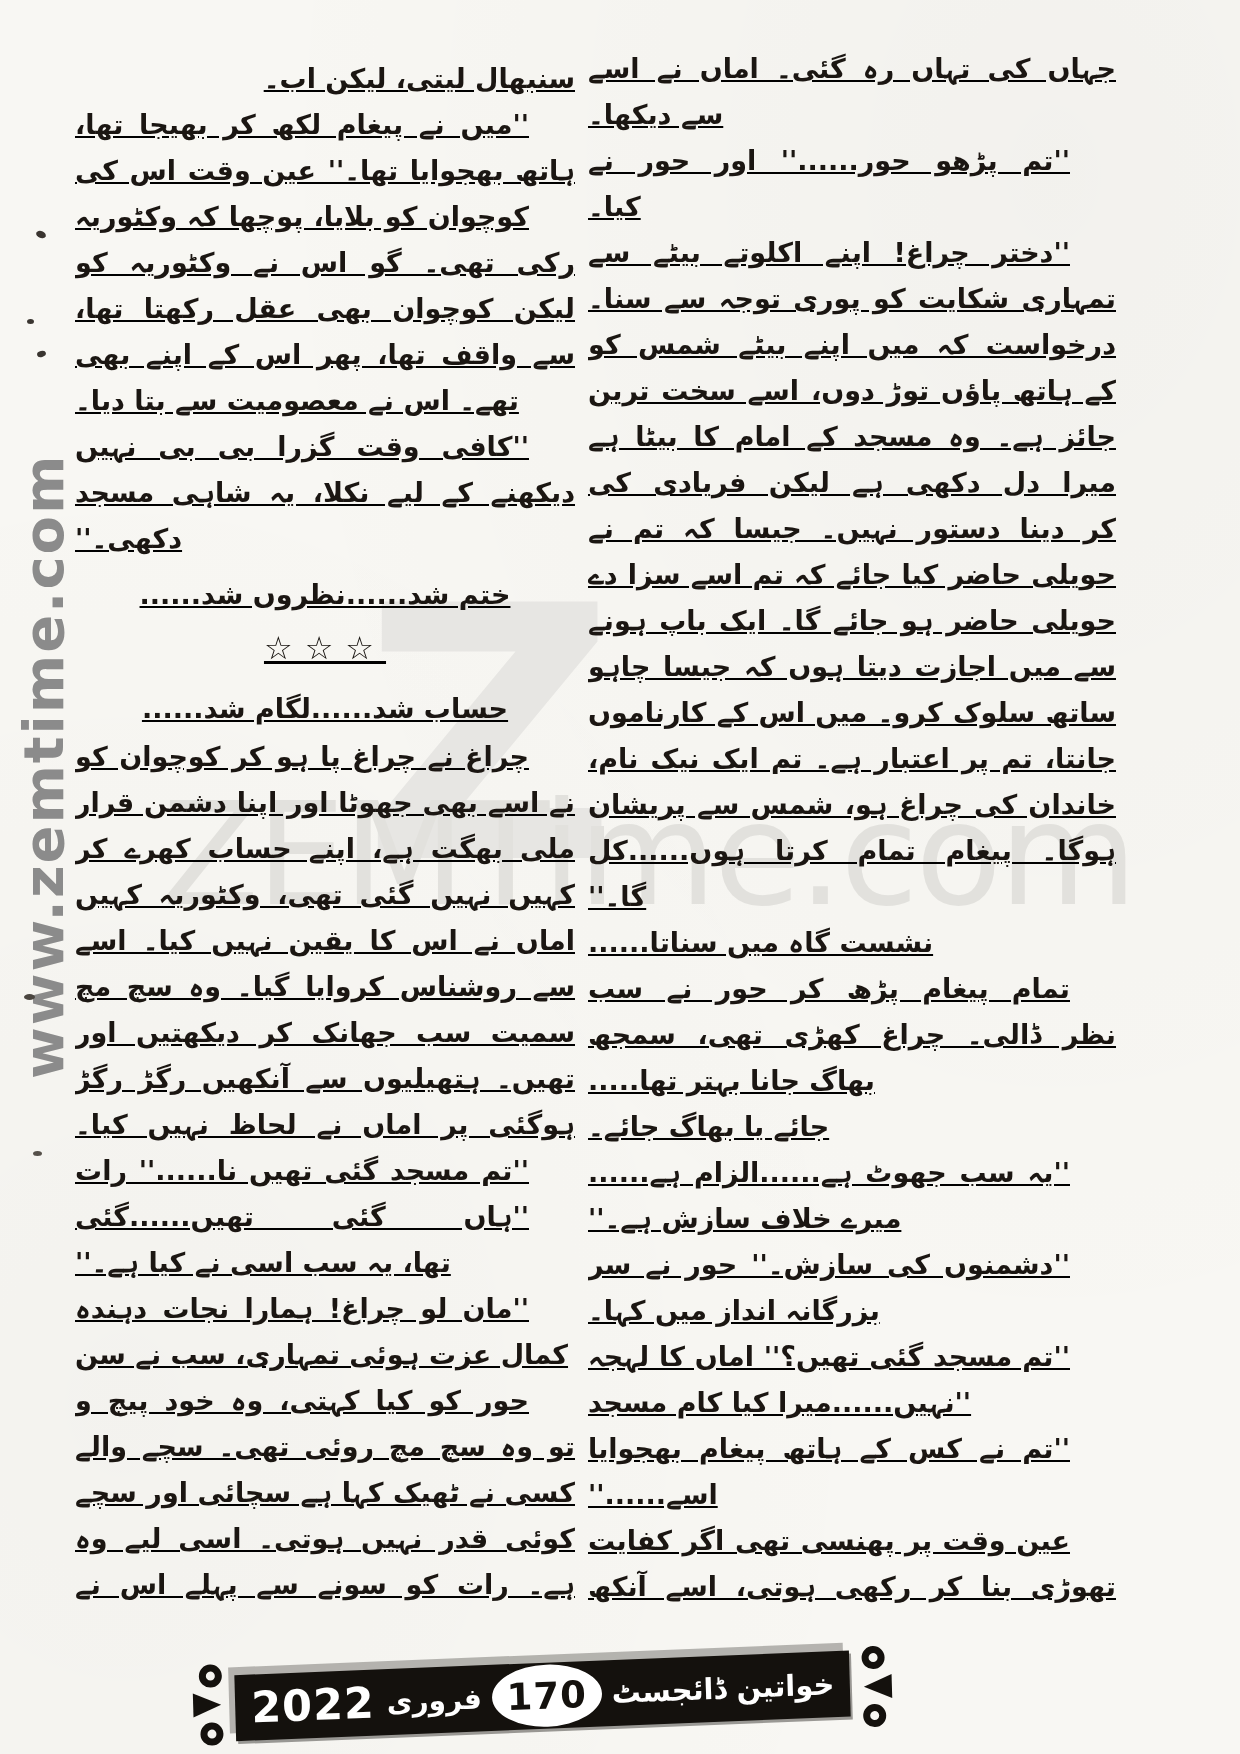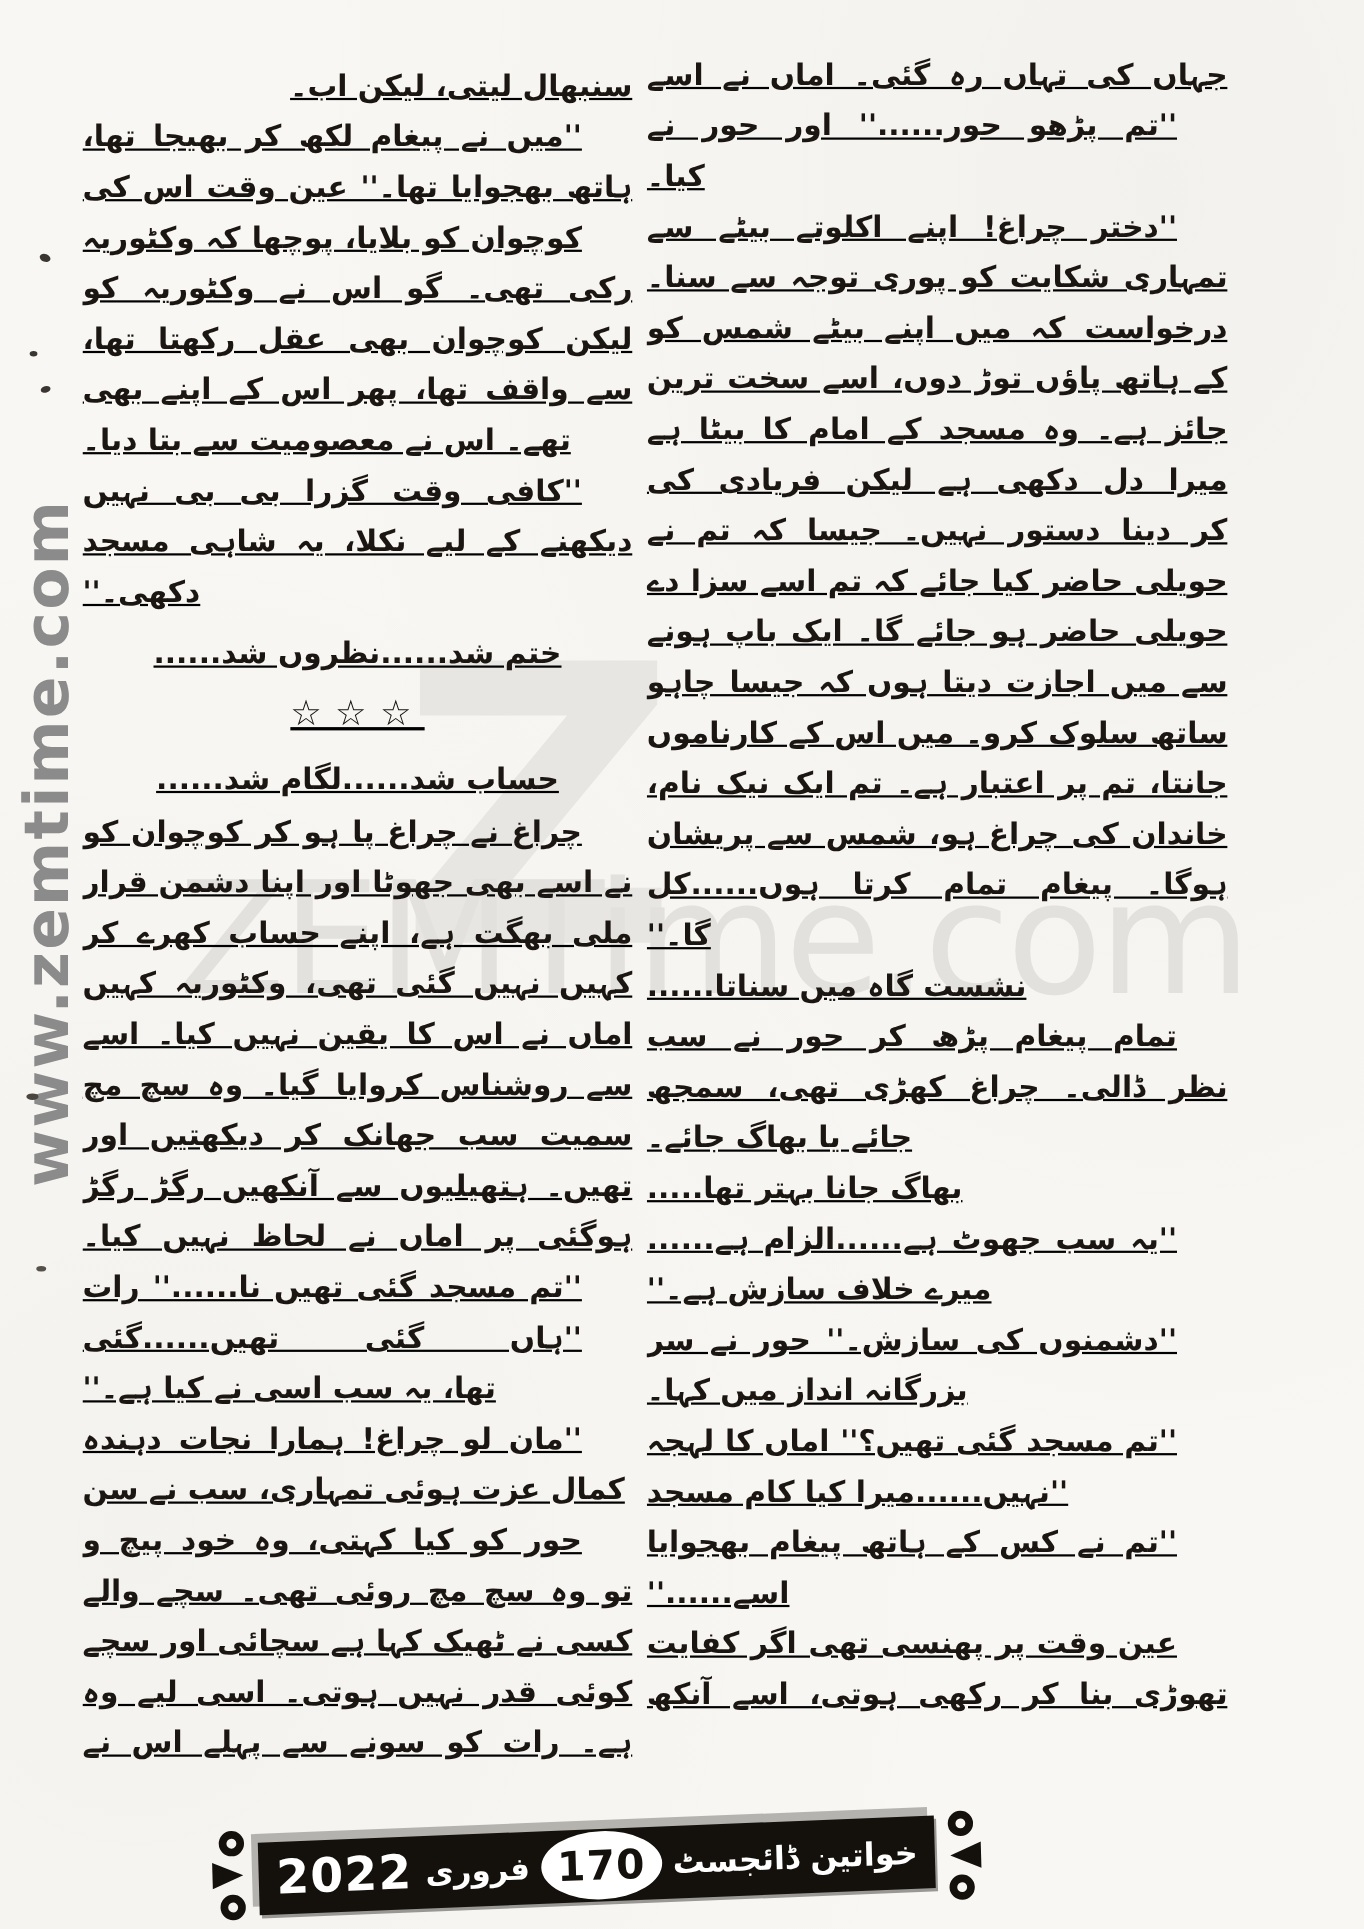--- a/index.html
+++ b/index.html
@@ -167,20 +167,21 @@
 
       <div class="line kind-justify">کوئی قدر نہیں ہوتی۔ اسی لیے وہ جھوٹ پسند کرتی</div>
 
       <div class="line kind-justify">ہے۔ رات کو سونے سے پہلے اس نے لمبی دعاؤں</div>
     </div>
 
   <div class="col col-right">
 
       <div class="line kind-justify">جہاں کی تہاں رہ گئی۔ اماں نے اسے سخت نظروں</div>
 
+      <div class="line kind-end">سے دیکھا۔</div>
 
       <div class="line kind-indent">''تم پڑھو حور......'' اور حور نے پڑھنا شروع</div>
 
       <div class="line kind-end">کیا۔</div>
 
       <div class="line kind-indent">''دختر چراغ! اپنے اکلوتے بیٹے سے متعلق</div>
 
       <div class="line kind-justify">تمہاری شکایت کو پوری توجہ سے سنا۔ تمہاری یہ</div>
 
       <div class="line kind-justify">درخواست کہ میں اپنے بیٹے شمس کو الٹا لٹکا دوں، اس</div>
@@ -208,23 +209,23 @@
       <div class="line kind-justify">ہوگا۔ پیغام تمام کرتا ہوں......کل شمس حاضر ہو جائے</div>
 
       <div class="line kind-end">گا۔''</div>
 
       <div class="line kind-indent_end">نشست گاہ میں سناتا......</div>
 
       <div class="line kind-indent">تمام پیغام پڑھ کر حور نے سب خواتین پر ایک</div>
 
       <div class="line kind-justify">نظر ڈالی۔ چراغ کھڑی تھی، سمجھ میں نہیں آیا کہ بیٹھ</div>
 
+      <div class="line kind-indent_end">بھاگ جانا بہتر تھا.....</div>
+
       <div class="line kind-end">جائے یا بھاگ جائے۔</div>
-
-      <div class="line kind-indent_end">بھاگ جانا بہتر تھا.....</div>
 
       <div class="line kind-indent">''یہ سب جھوٹ ہے......الزام ہے......</div>
 
       <div class="line kind-end">میرے خلاف سازش ہے۔''</div>
 
       <div class="line kind-indent">''دشمنوں کی سازش۔'' حور نے سر ہلا کر</div>
 
       <div class="line kind-end">بزرگانہ انداز میں کہا۔</div>
 
       <div class="line kind-indent">''تم مسجد گئی تھیں؟'' اماں کا لہجہ کتنا سرد تھا۔</div>

